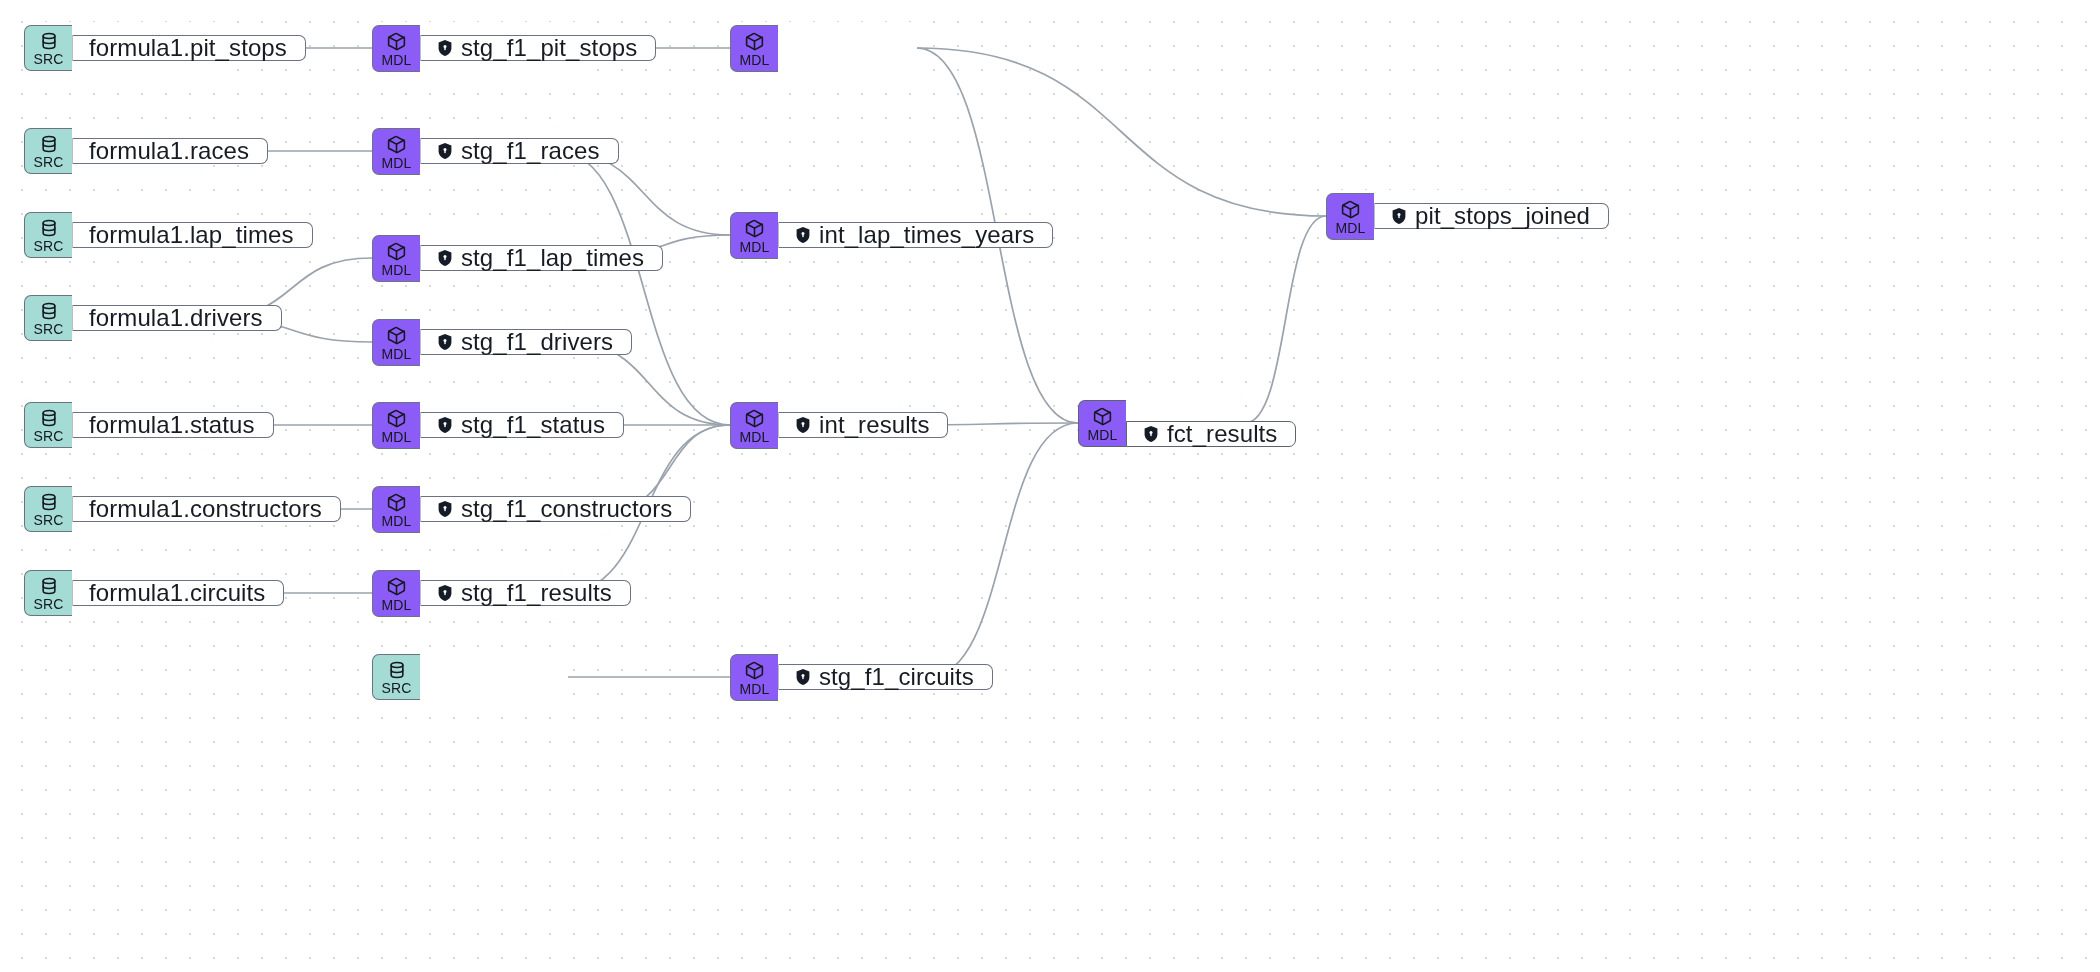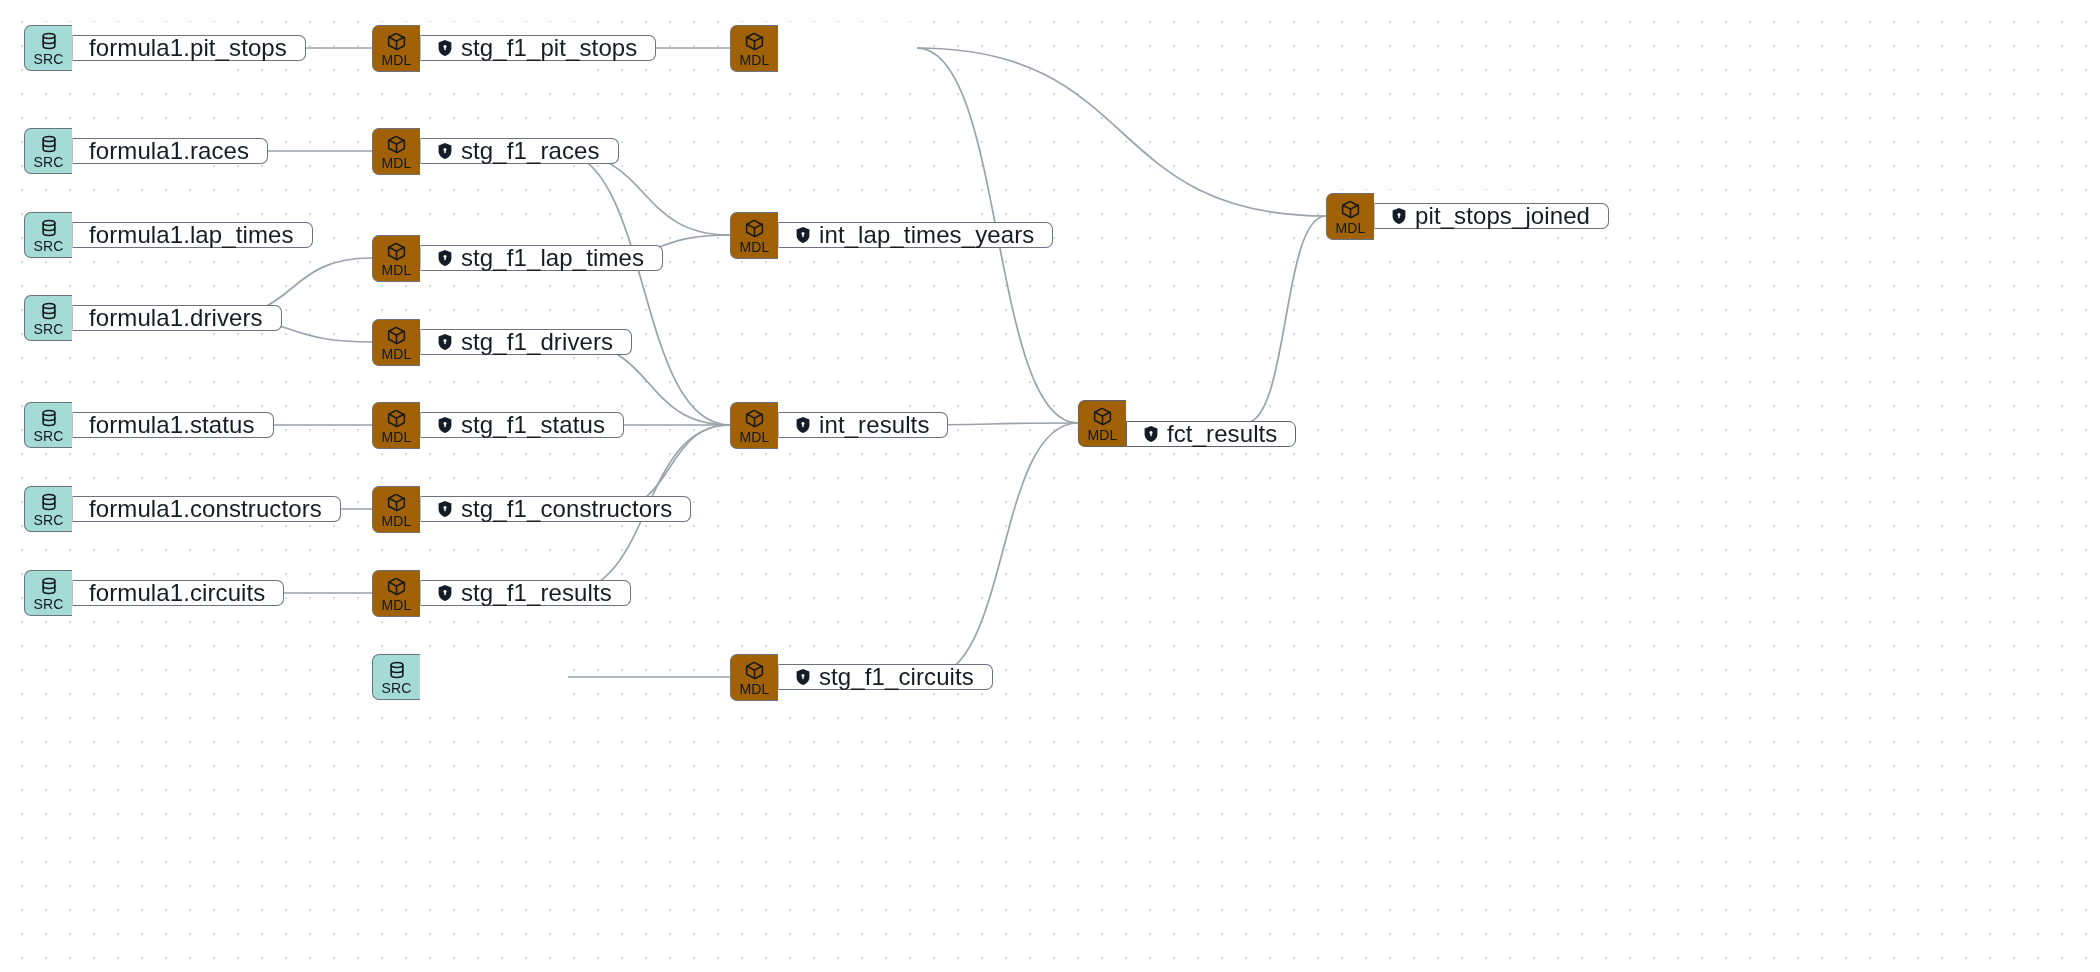--- a/index.html
+++ b/index.html
@@ -45,21 +45,21 @@
     flex-direction: column;
     align-items: center;
     justify-content: center;
     gap: 1px;
     border: 1.6px solid #6b7280;
     border-right: none;
     border-radius: 7px 0 0 7px;
     padding: 5px 0 4px;
   }
   .badge.src { background: #a5dbd5; }
-  .badge.mdl { background: #a16207; }
+  .badge.mdl { background: #8b5cf6; }
   .badge svg { display: block; }
   .badge-text {
     font-size: 14px;
     line-height: 1;
     color: #14181f;
     letter-spacing: .1px;
     font-family: "Liberation Sans", sans-serif;
   }
 
   .label-box {

